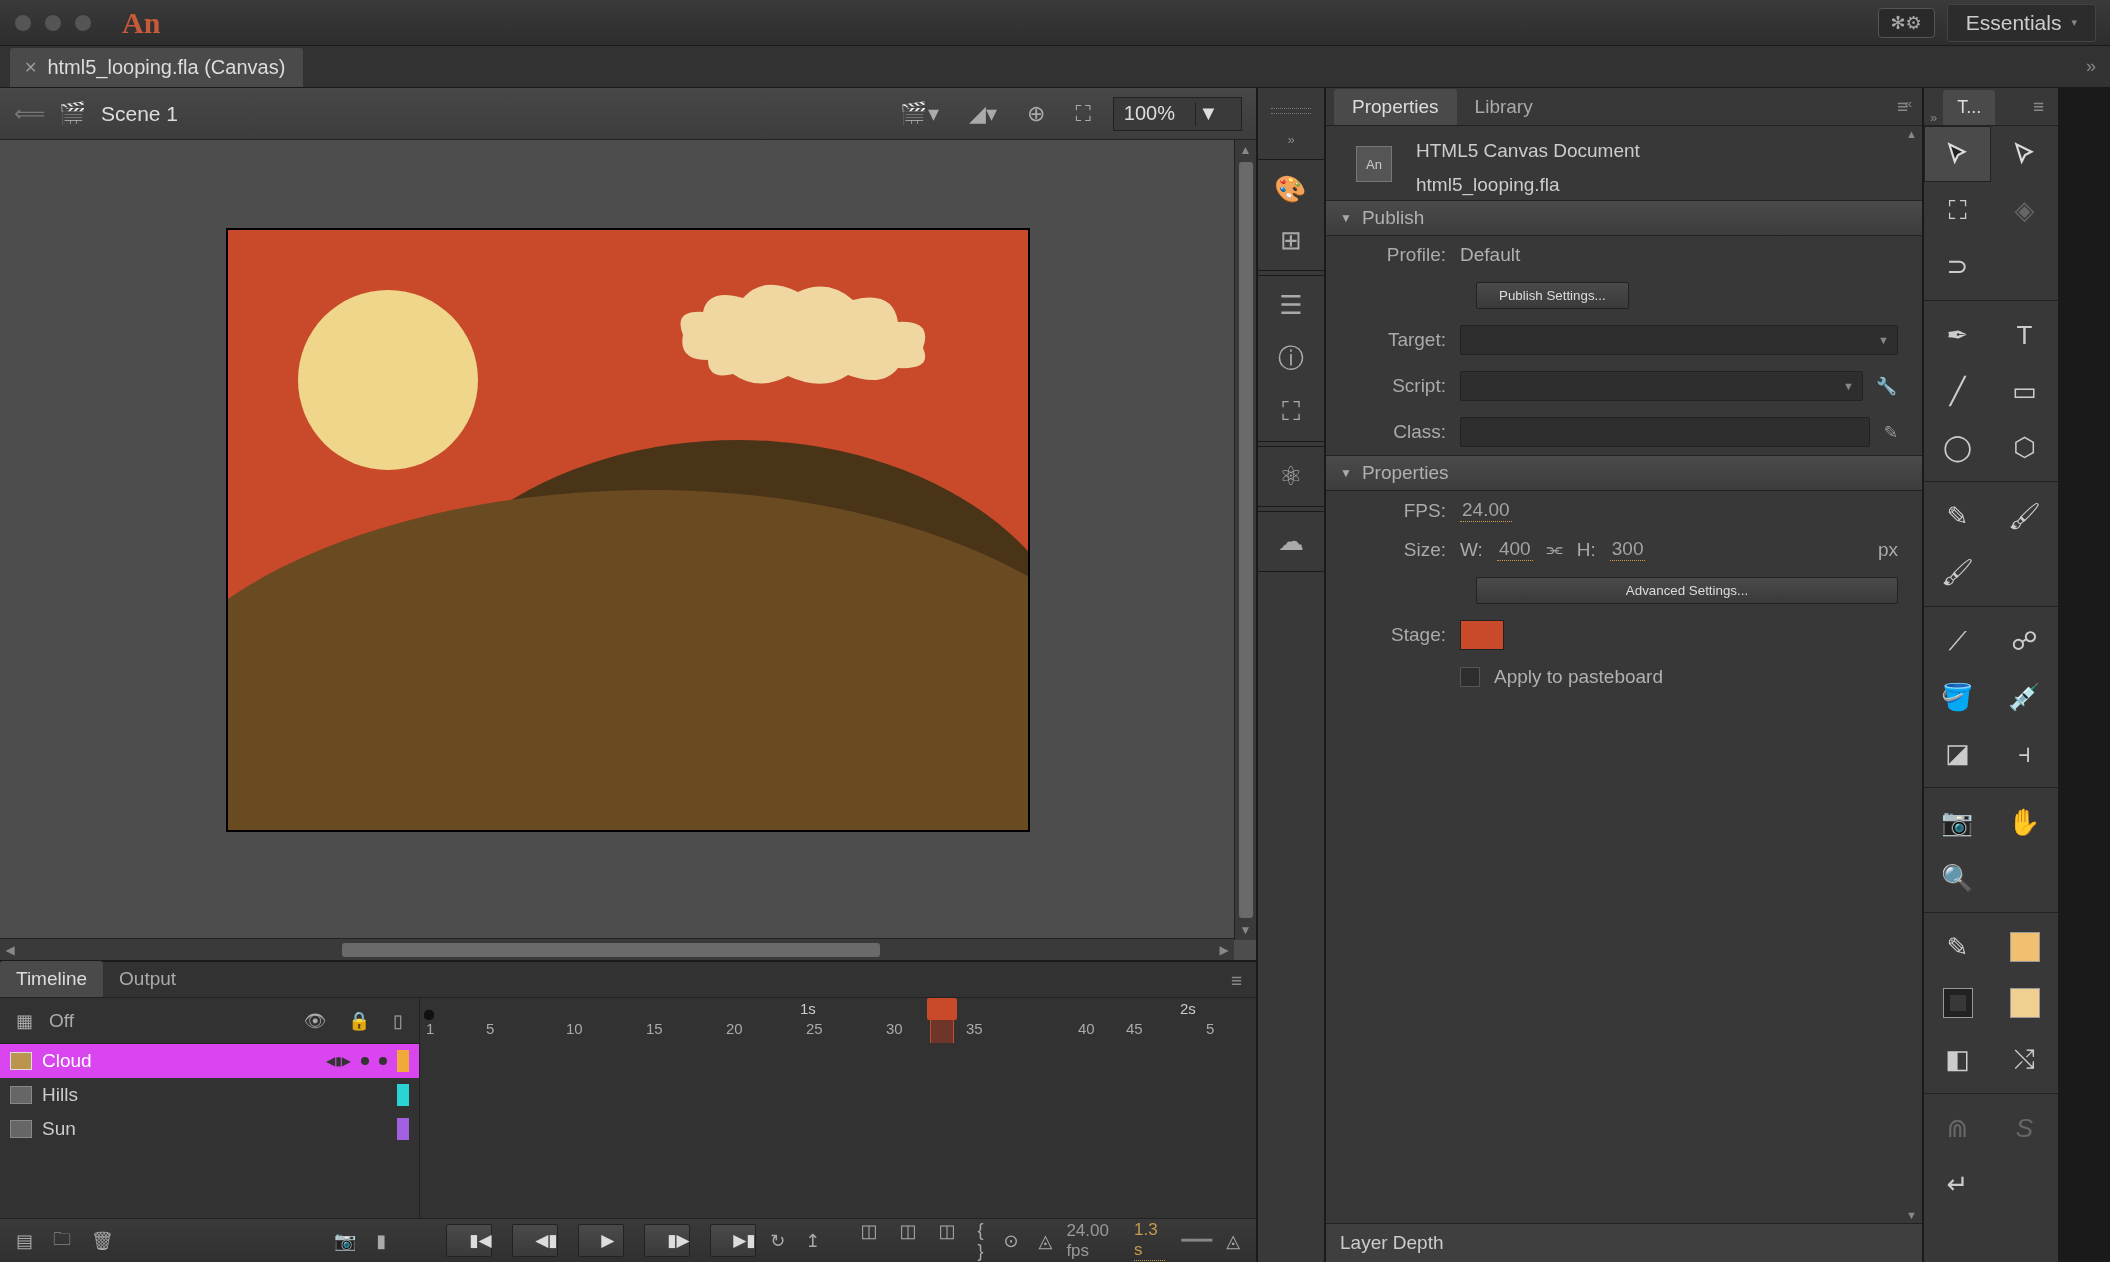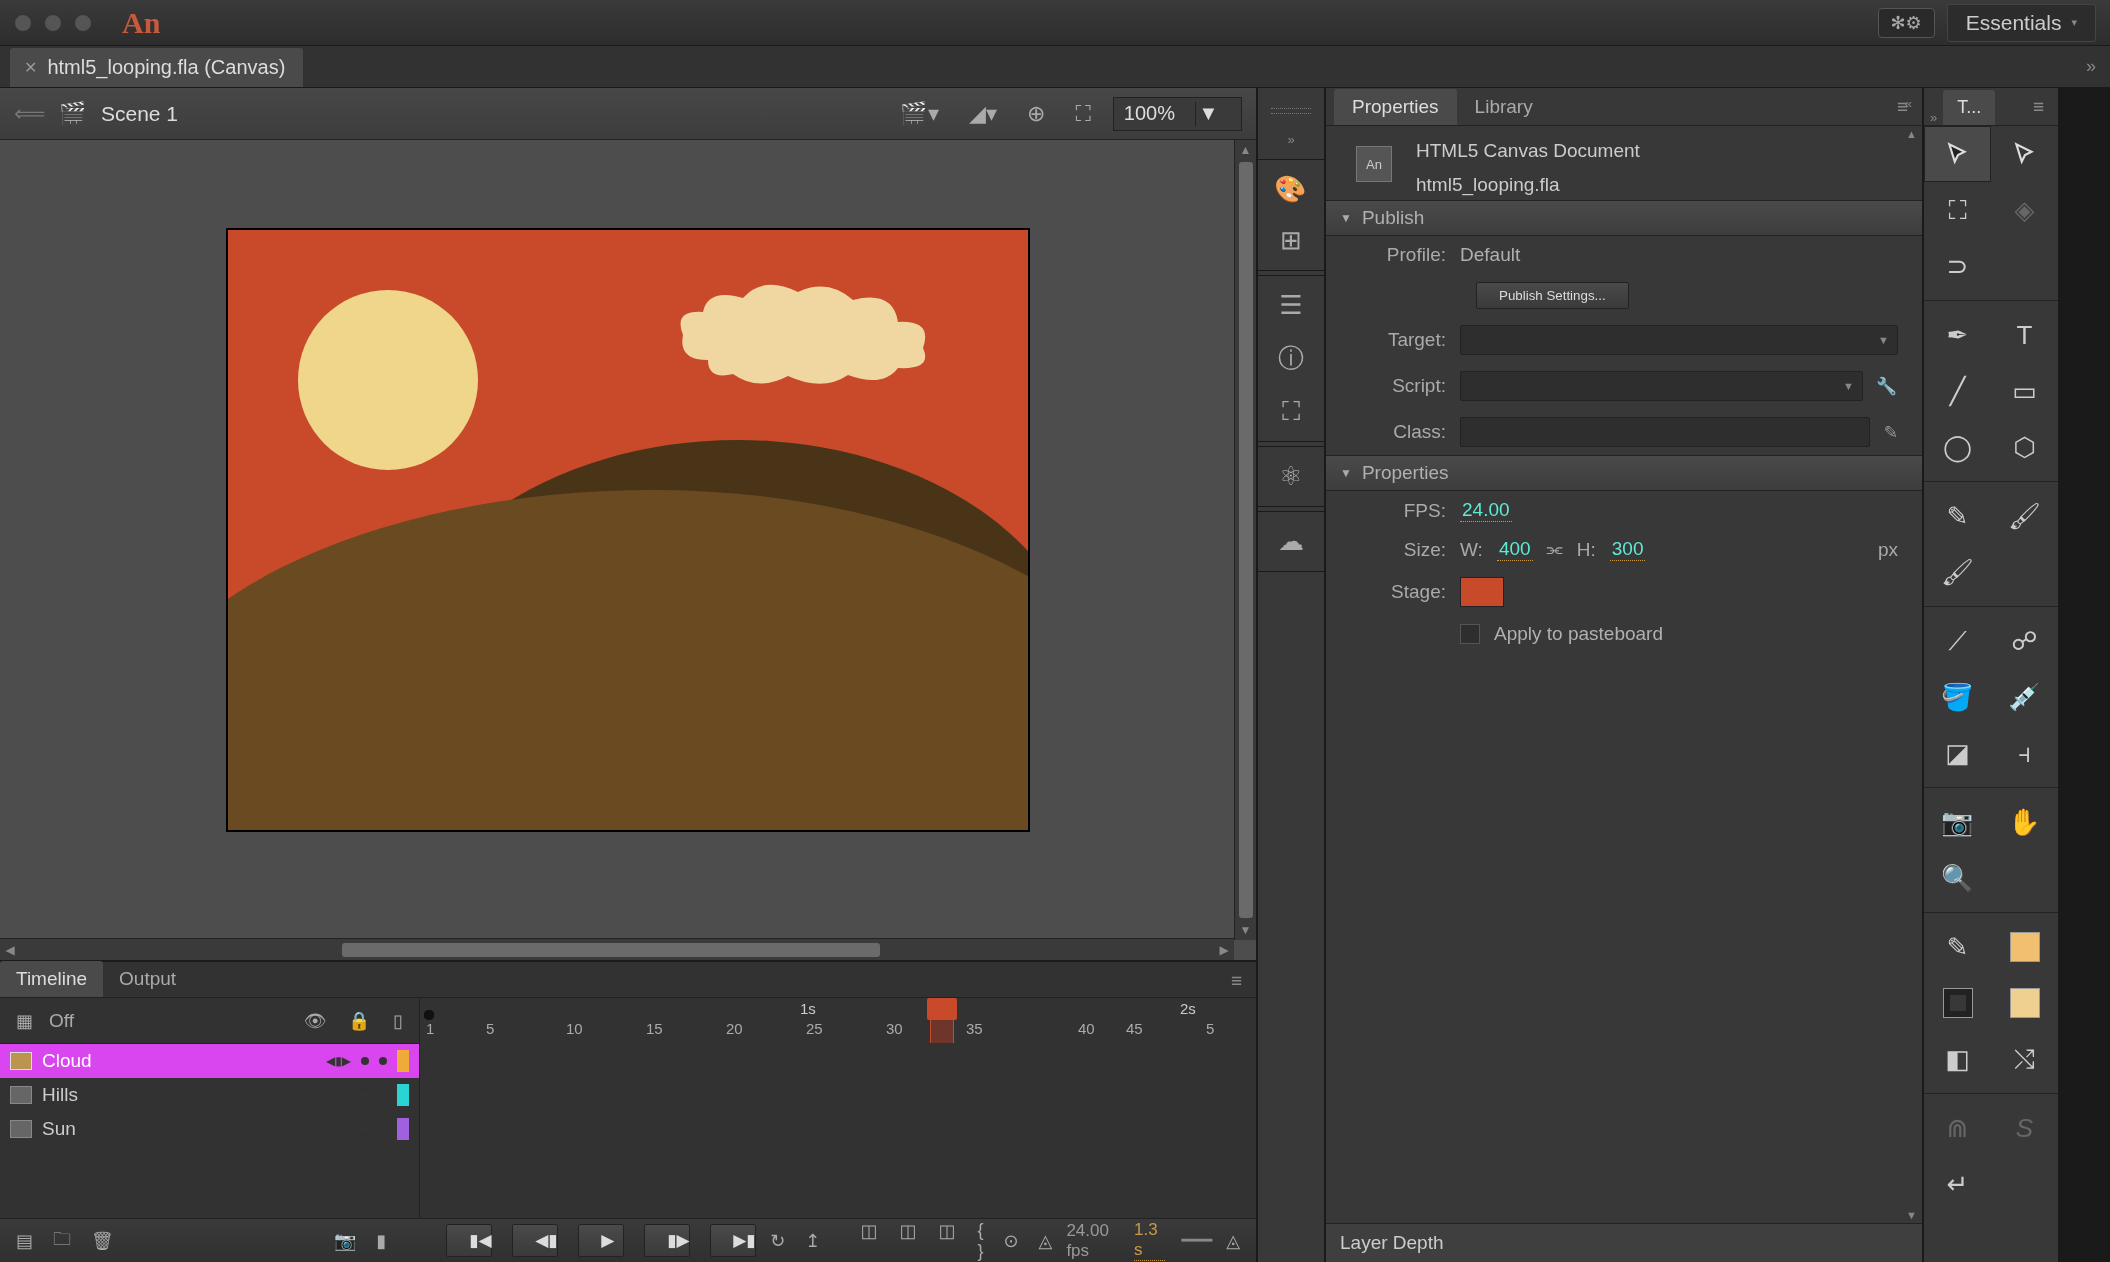--- a/index.html
+++ b/index.html
@@ -110,21 +110,21 @@
 .doc-ico { width: 36px; height: 36px; background: #555; border: 1px solid #777; display: flex; align-items: center; justify-content: center; font-size: 13px; color: #ccc; margin-right: 24px; margin-top: 6px; }
 .doc-info { display: flex; flex-direction: column; gap: 12px; color: #ccc; }
 .section-hdr { background: linear-gradient(#4a4a4a,#3d3d3d); padding: 6px 14px; display: flex; align-items: center; gap: 10px; border-top: 1px solid #222; border-bottom: 1px solid #222; }
 .tw { font-size: 12px; color: #aaa; }
 .field-row { display: flex; align-items: center; padding: 8px 24px; gap: 14px; }
 .field-row .lbl { width: 96px; text-align: right; color: #aaa; }
 .field-row .lbl2 { color: #aaa; }
 .ro-input { background: #2e2e2e; border: 1px solid #222; height: 30px; flex: 1; border-radius: 2px; display: flex; align-items: center; padding: 0 8px; color: #888; }
 .ro-input .dd { margin-left: auto; font-size: 11px; }
 .btn { background: linear-gradient(#4a4a4a,#3a3a3a); border: 1px solid #222; padding: 5px 22px; color: #ddd; border-radius: 2px; margin-left: 16px; }
-.num { color: #5eead4; border-bottom: 1px dotted #c89a4a; padding: 0 2px; }
+.num { color: #a3a3a3; border-bottom: 1px dotted #c89a4a; padding: 0 2px; }
 .check { width: 20px; height: 20px; border: 1px solid #555; background: #2e2e2e; }
 .link-ico { font-size: 18px; color: #aaa; }
 .pencil { font-size: 17px; color: #999; }
 .color-swatch { width: 44px; height: 30px; background: #c84a2a; border: 1px solid #222; }
 .sub-hdr { background: #3f3f3f; padding: 8px 14px; color: #ccc; border-top: 1px solid #222; margin-top: auto; }
 .props-bottom { margin-top: auto; }
 .dbl-arrow { position: absolute; right: 10px; top: 8px; font-size: 13px; color: #888; }
 
 
 .tools-col { width: 134px; background: #383838; display: flex; flex-direction: column; }
@@ -389,20 +389,23 @@
       </div>
       <div class="field-row">
         <span class="lbl">Size:</span>
         <span class="lbl2">W:</span>
         <span class="num">400</span>
         <span class="link-ico">⫘</span>
         <span class="lbl2">H:</span>
         <span class="num">300</span>
         <span class="lbl2" style="margin-left:auto">px</span>
       </div>
+      <div class="field-row" style="padding-left:134px">
+        <button class="btn" style="flex:1">Advanced Settings...</button>
+      </div>
       <div class="field-row">
         <span class="lbl">Stage:</span>
         <span class="color-swatch"></span>
       </div>
       <div class="field-row" style="padding-left:134px">
         <span class="check"></span>
         <span>Apply to pasteboard</span>
       </div>
       <div class="scroll-ind">
           <span>▲</span>

